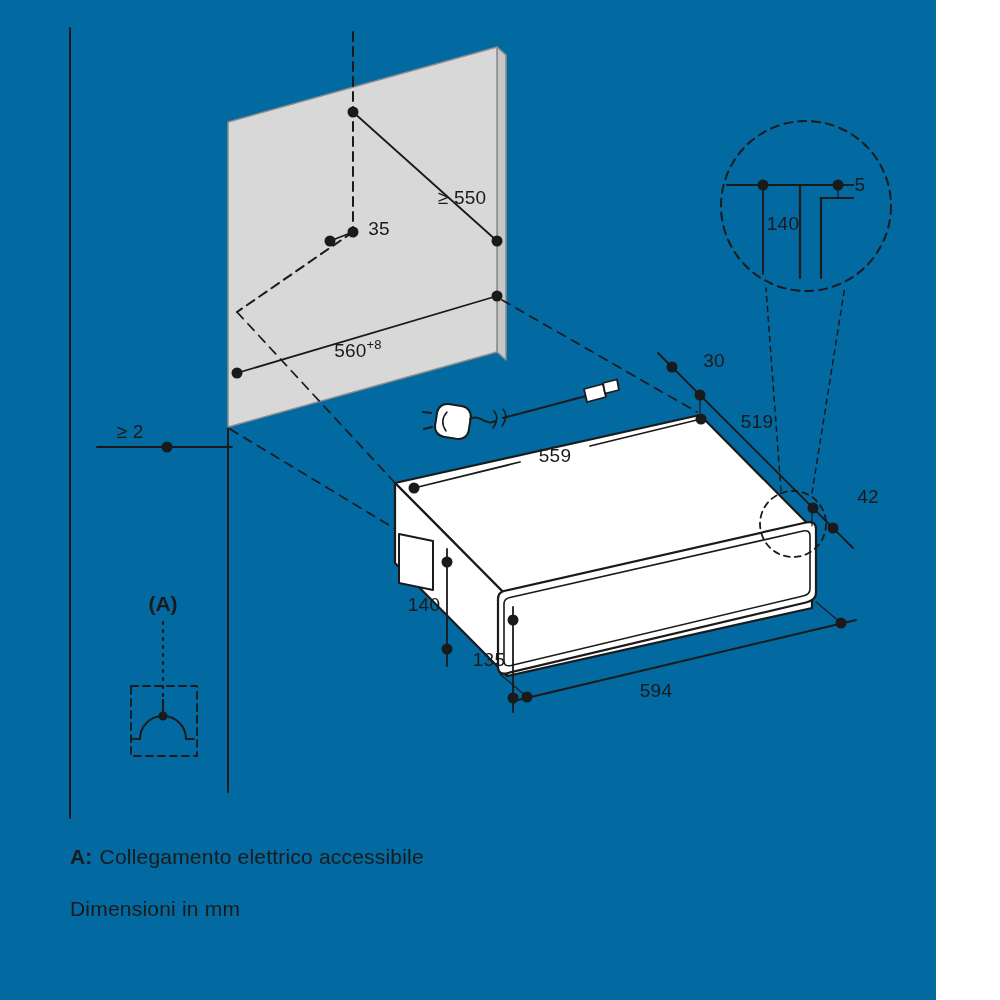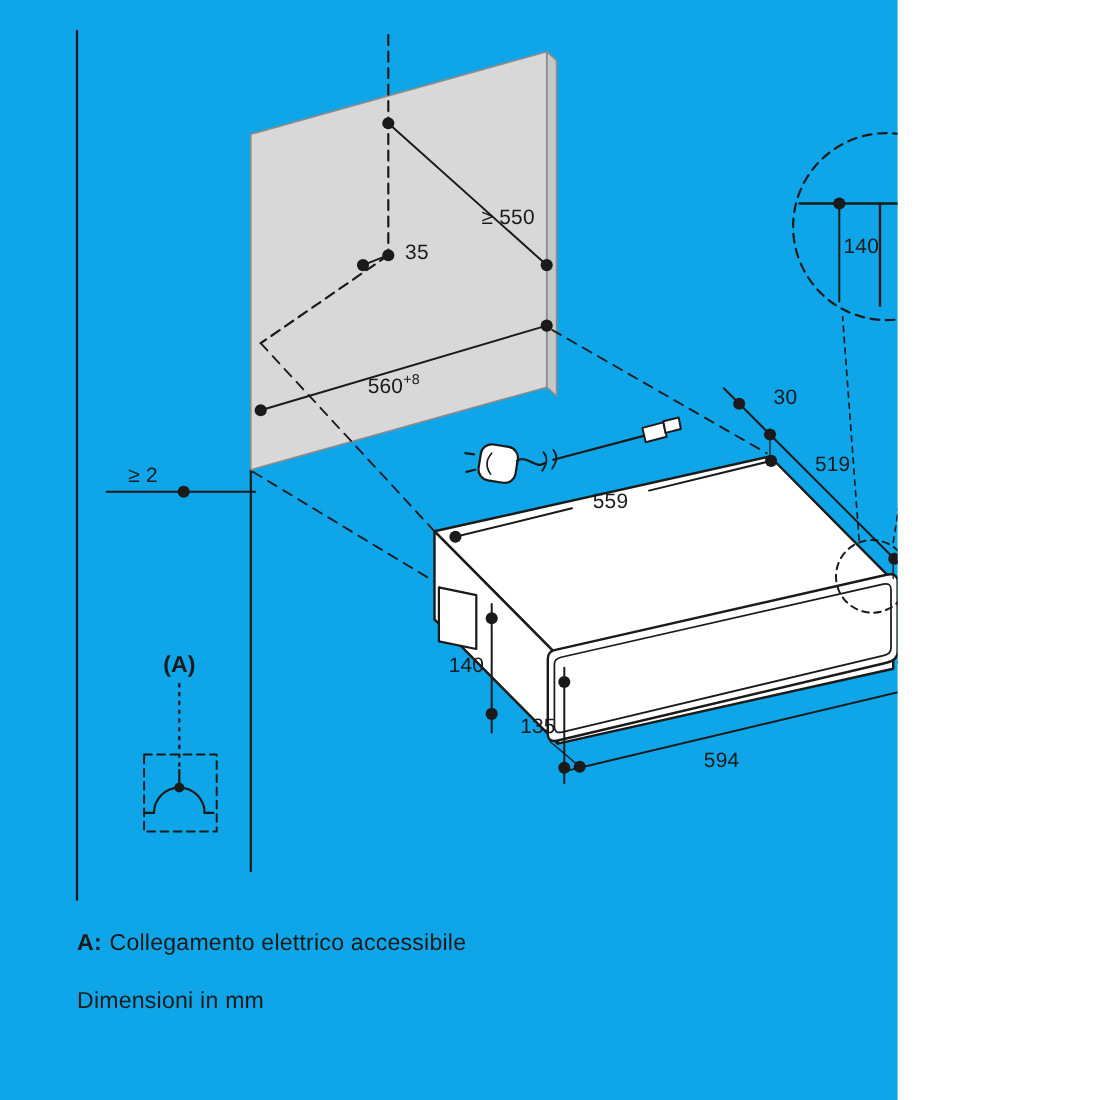--- a/index.html
+++ b/index.html
@@ -1,16 +1,16 @@
 <!DOCTYPE html>
 <html><head>
 <meta charset="utf-8">
 <style>
   html,body{margin:0;padding:0;background:#ffffff;}
-  .canvas{position:relative;width:816px;height:1000px;background:#0ea5e9;overflow:hidden;}
+  .canvas{position:relative;width:936px;height:1000px;background:#0369a1;overflow:hidden;}
   svg{display:block;}
   text{font-family:"Liberation Sans",sans-serif;fill:#1a1a1a;stroke:none;}
   .dim{font-size:19px;letter-spacing:0.2px;}
   .sup{font-size:13px;}
   .marker{font-size:21px;font-weight:700;}
   .note{font-size:21px;letter-spacing:0.2px;}
   .dot{fill:#1a1a1a;stroke:none;}
 </style>
 </head>
 <body>

